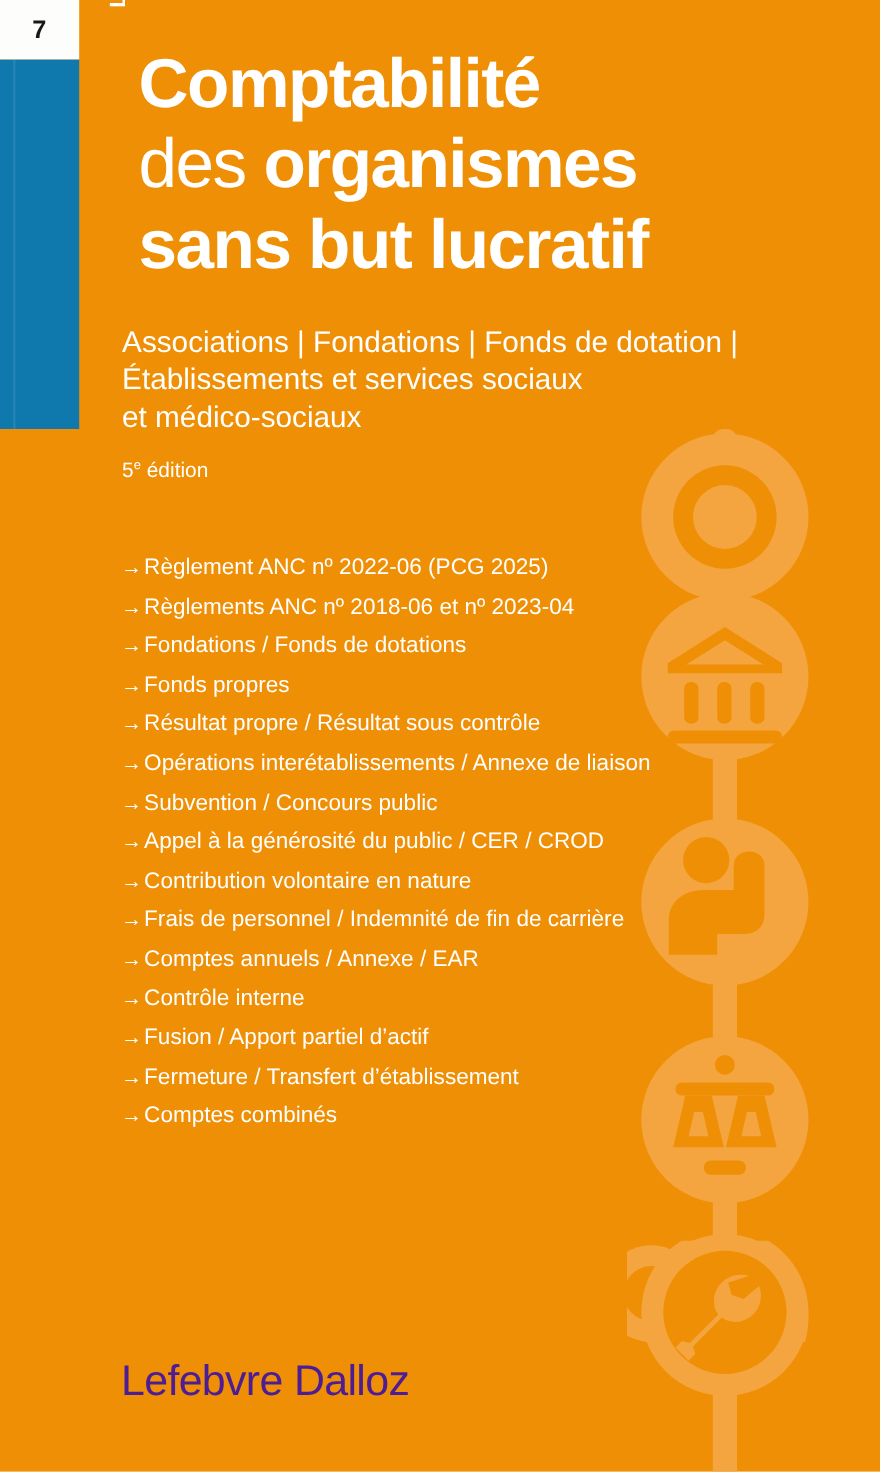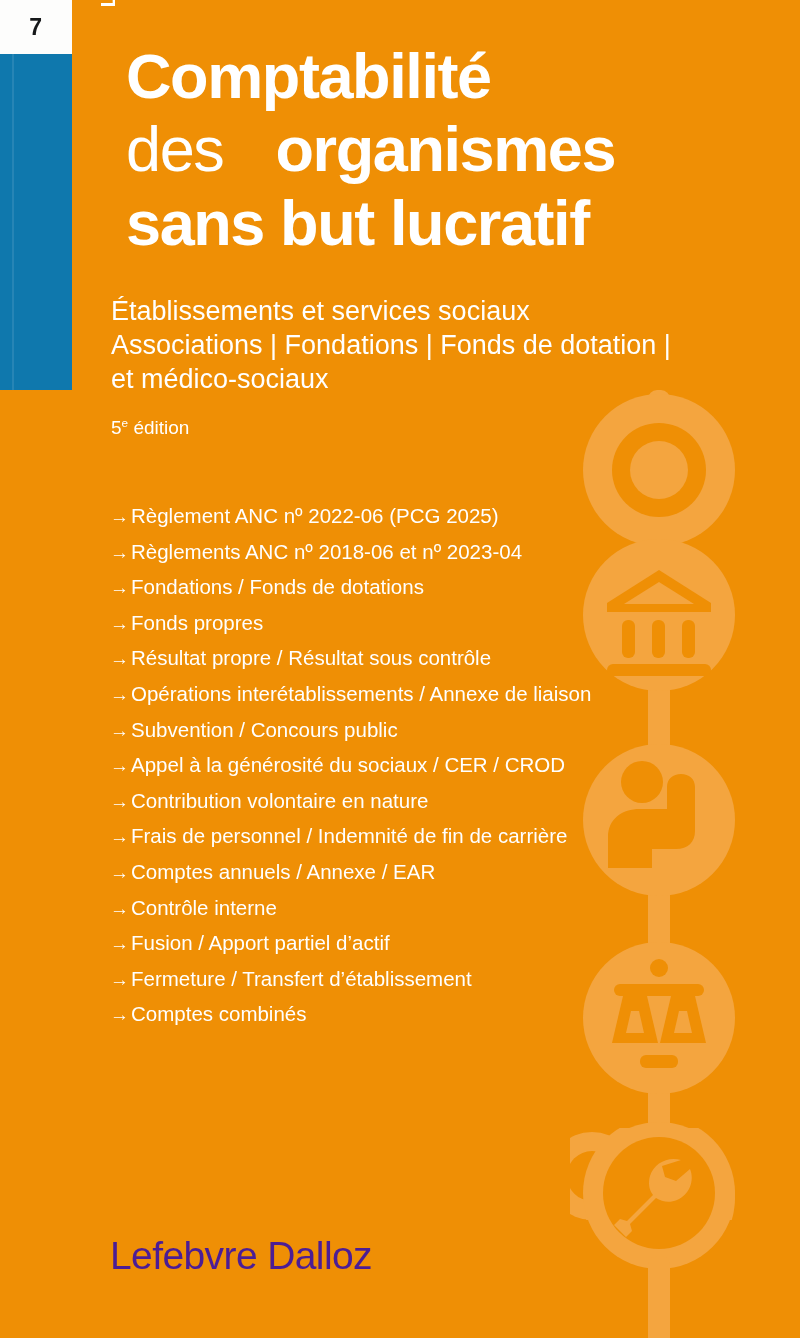--- a/index.html
+++ b/index.html
@@ -100,21 +100,21 @@
     color: #ffffff;
     line-height: 1.02;
   }
   .title .t-line {
     font-size: 63px;
     letter-spacing: -1.4px;
     white-space: nowrap;
   }
   .title .t-line1 { font-weight: bold; }
   .title .t-line2 { font-weight: normal; margin-top: 9px; }
-  .title .t-line2 b { font-weight: bold; margin-left: 36px; }
+  .title .t-line2 b { font-weight: bold; }
   .title .t-line3 { font-weight: bold; margin-top: 9px; }
 
   .subtitle {
     position: absolute;
     left: 1px;
     top: 294px;
     width: 640px;
     color: #ffffff;
     font-size: 27px;
     font-weight: normal;
@@ -270,22 +270,22 @@
 
   <div class="content">
 
     <div class="title">
       <div class="t-line t-line1">Comptabilité</div>
       <div class="t-line t-line2"><span>des </span><b>organismes</b></div>
       <div class="t-line t-line3">sans but lucratif</div>
     </div>
 
     <div class="subtitle">
+      <div>Associations | Fondations | Fonds de dotation |</div>
       <div>Établissements et services sociaux</div>
-      <div>Associations | Fondations | Fonds de dotation |</div>
       <div>et médico-sociaux</div>
     </div>
 
     <div class="edition"><span>5</span><sup>e</sup><span> édition</span></div>
 
     <div class="bullets">
       <div class="bullet">
           <span class="arrow">→</span>
           <span class="btext">Règlement ANC nº 2022-06 (PCG 2025)</span>
         </div>
@@ -308,21 +308,21 @@
       <div class="bullet">
           <span class="arrow">→</span>
           <span class="btext">Opérations interétablissements / Annexe de liaison</span>
         </div>
       <div class="bullet">
           <span class="arrow">→</span>
           <span class="btext">Subvention / Concours public</span>
         </div>
       <div class="bullet">
           <span class="arrow">→</span>
-          <span class="btext">Appel à la générosité du sociaux / CER / CROD</span>
+          <span class="btext">Appel à la générosité du public / CER / CROD</span>
         </div>
       <div class="bullet">
           <span class="arrow">→</span>
           <span class="btext">Contribution volontaire en nature</span>
         </div>
       <div class="bullet">
           <span class="arrow">→</span>
           <span class="btext">Frais de personnel / Indemnité de fin de carrière</span>
         </div>
       <div class="bullet">

